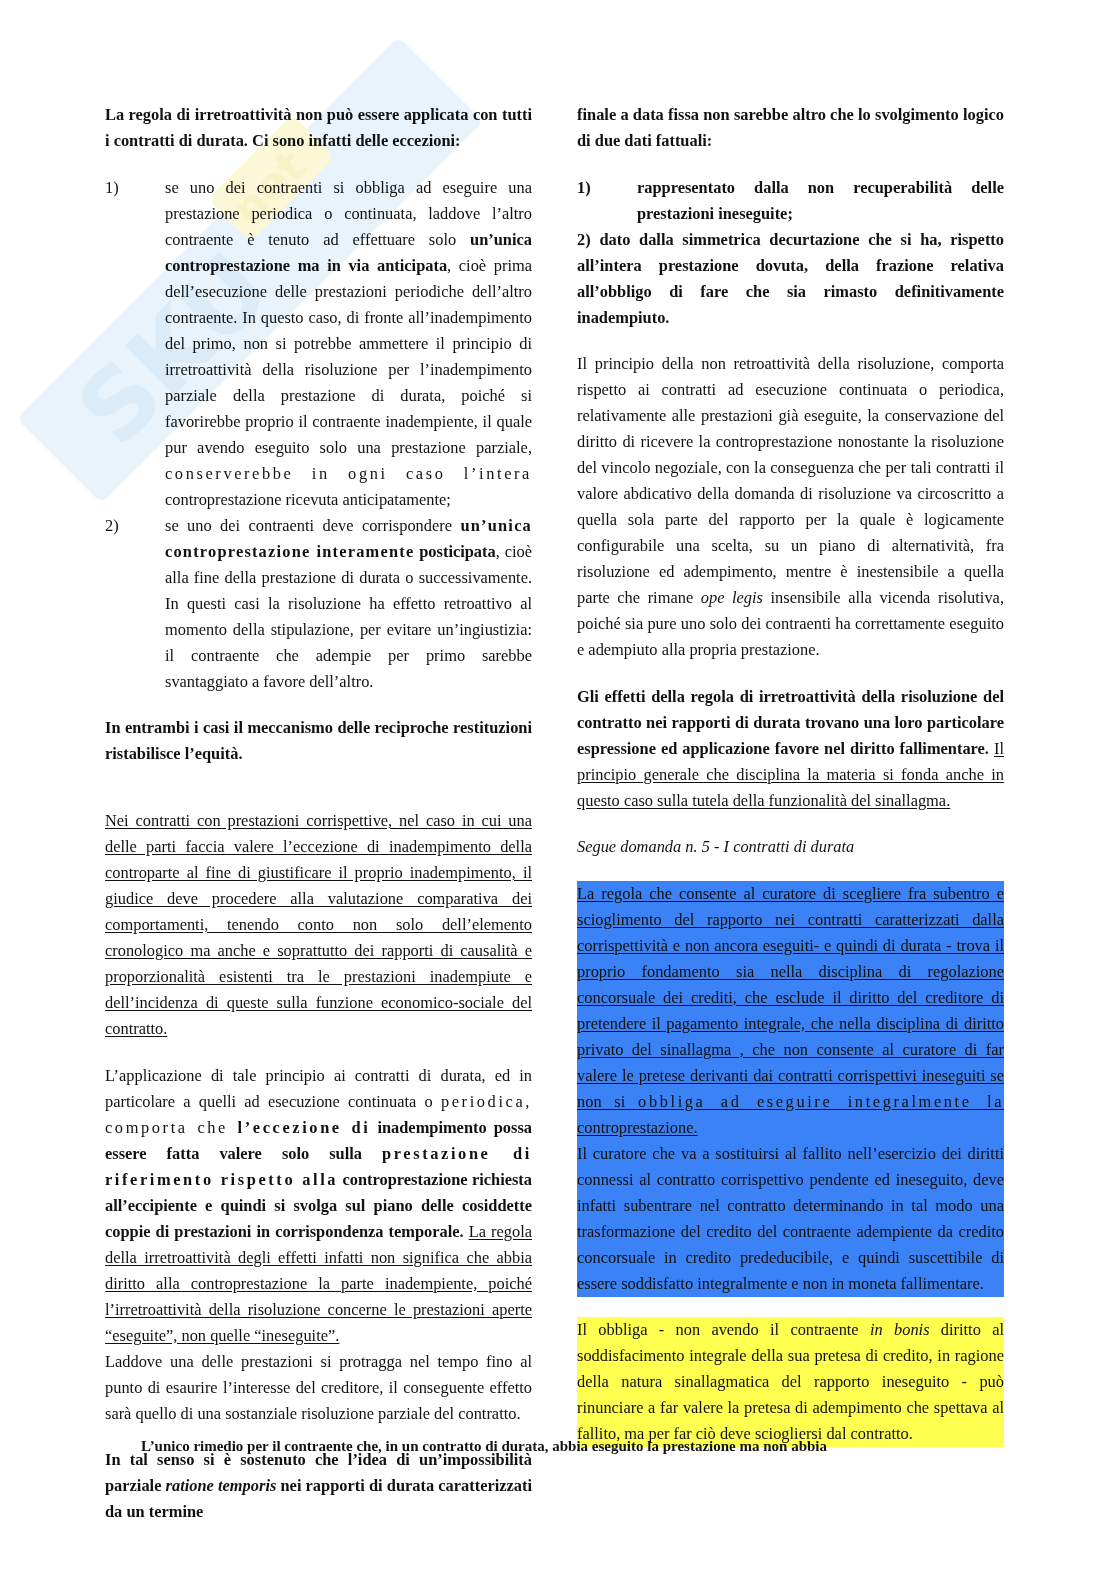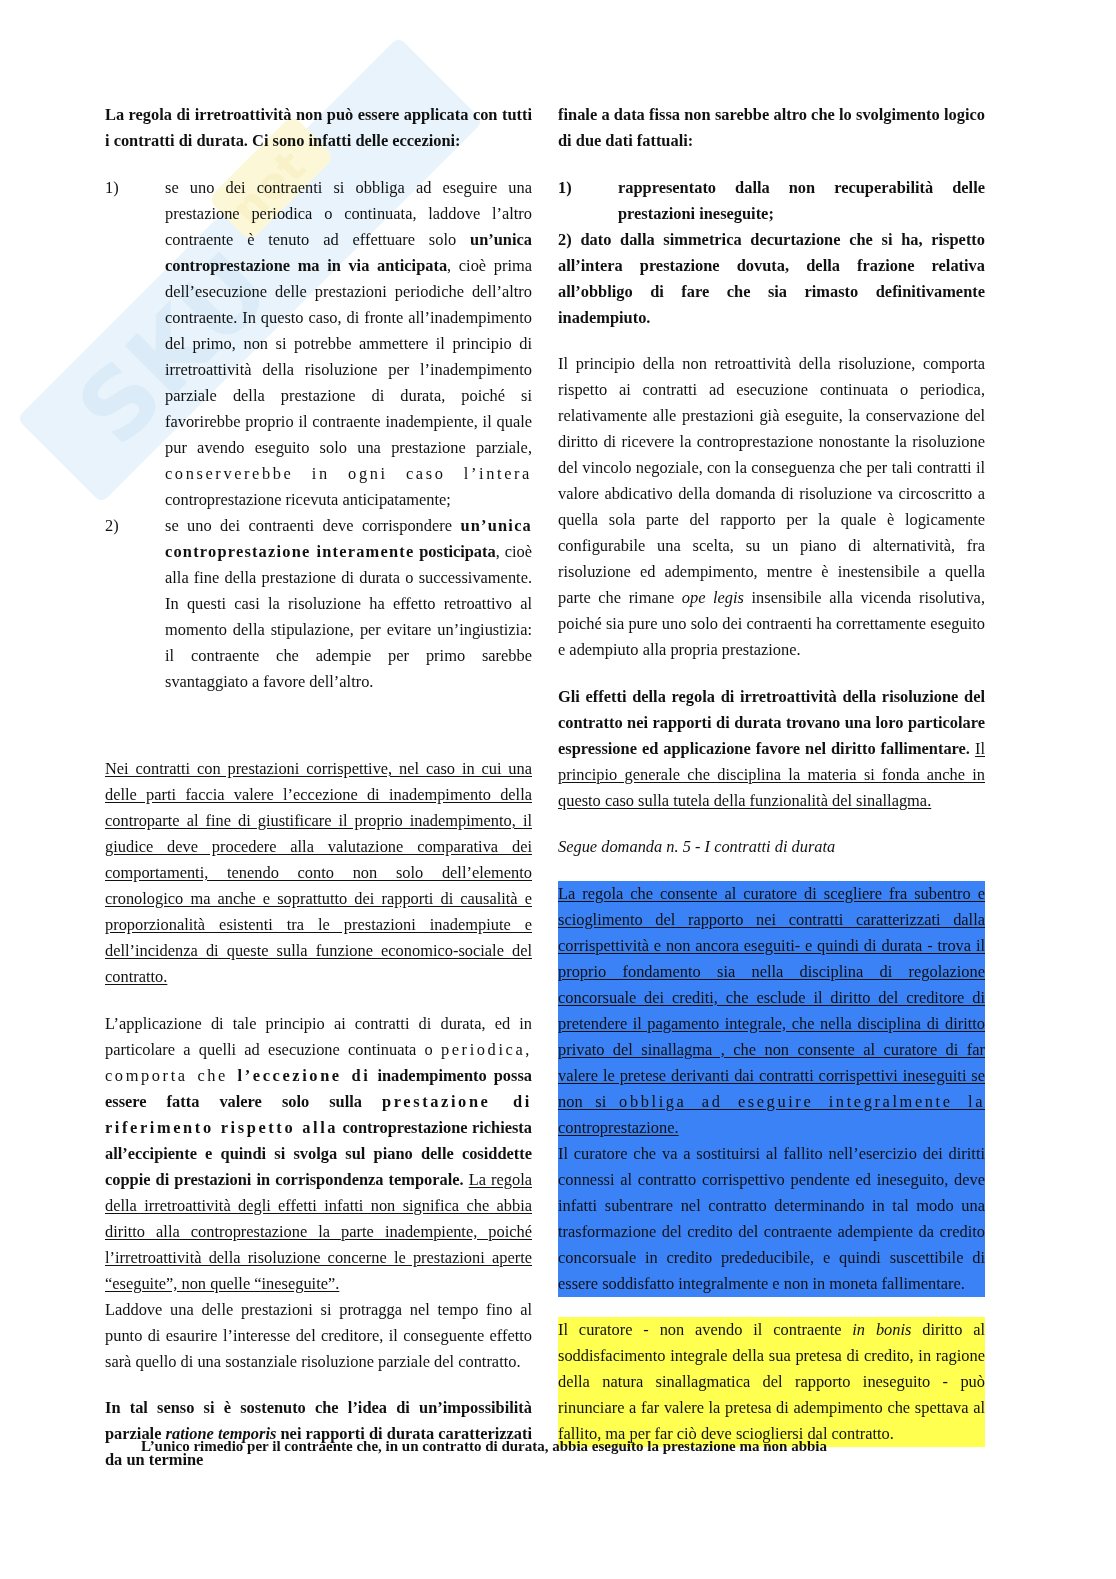--- a/index.html
+++ b/index.html
@@ -15,21 +15,21 @@
   .watermark {
     position: absolute; left: 20px; top: 40px; width: 460px; height: 460px;
     pointer-events: none; z-index: 0;
   }
 
   .col {
     position: absolute; top: 102px; width: 427px;
     font-size: 16.4px; line-height: 26px; text-align: justify; z-index: 1;
   }
   .col-left { left: 105px; }
-  .col-right { left: 558px; }
+  .col-right { left: 577px; }
 
   p { margin: 0; }
   .gap { height: 20.5px; }
   b, .bold { font-weight: bold; }
   i { font-style: italic; }
   u, .ul { text-decoration: underline; text-underline-offset: 2px; }
   .sp { letter-spacing: 2.6px; }
   .sp2 { letter-spacing: 1.2px; }
 
   .list-item { display: flex; }
@@ -65,20 +65,21 @@
     <div class="list-item">
       <span class="num">1)</span>
       <span class="txt"><span>se uno dei contraenti si obbliga ad eseguire una prestazione periodica o continuata, laddove l’altro contraente è tenuto ad effettuare solo </span><b>un’unica controprestazione ma in via anticipata</b><span>, cioè prima dell’esecuzione delle prestazioni periodiche dell’altro contraente. In questo caso, di fronte all’inadempimento del primo, non si potrebbe ammettere il principio di irretroattività della risoluzione per l’inadempimento parziale della prestazione di durata, poiché si favorirebbe proprio il contraente inadempiente, il quale pur avendo eseguito solo una prestazione parziale, </span><span class="sp">conserverebbe in ogni caso l’intera</span><span> controprestazione ricevuta anticipatamente;</span></span>
     </div>
     <div class="list-item">
       <span class="num">2)</span>
       <span class="txt"><span>se uno dei contraenti deve corrispondere </span><b class="sp2">un’unica controprestazione interamente</b><b> posticipata</b><span>, cioè alla fine della prestazione di durata o successivamente. In questi casi la risoluzione ha effetto retroattivo al momento della stipulazione, per evitare un’ingiustizia: il contraente che adempie per primo sarebbe svantaggiato a favore dell’altro.</span></span>
     </div>
     <div class="gap"></div>
 
+    <p class="bold">In entrambi i casi il meccanismo delle reciproche restituzioni ristabilisce l’equità.</p>
     <div class="gap"></div>
     <div class="gap"></div>
 
     <p class="ul">Nei contratti con prestazioni corrispettive, nel caso in cui una delle parti faccia valere l’eccezione di inadempimento della controparte al fine di giustificare il proprio inadempimento, il giudice deve procedere alla valutazione comparativa dei comportamenti, tenendo conto non solo dell’elemento cronologico ma anche e soprattutto dei rapporti di causalità e proporzionalità esistenti tra le prestazioni inadempiute e dell’incidenza di queste sulla funzione economico-sociale del contratto.</p>
     <div class="gap"></div>
 
     <p><span>L’applicazione di tale principio ai contratti di durata, ed in particolare a quelli ad esecuzione continuata o </span><span class="sp">periodica, comporta che </span><b class="sp">l’eccezione di</b><b> inadempimento possa essere fatta valere solo sulla </b><b class="sp">prestazione di riferimento rispetto alla</b><b> controprestazione richiesta all’eccipiente e quindi si svolga sul piano delle cosiddette coppie di prestazioni in corrispondenza temporale.</b> <u>La regola della irretroattività degli effetti infatti non significa che abbia diritto alla controprestazione la parte inadempiente, poiché l’irretroattività della risoluzione concerne le prestazioni aperte “eseguite”, non quelle “ineseguite”.</u></p>
     <p>Laddove una delle prestazioni si protragga nel tempo fino al punto di esaurire l’interesse del creditore, il conseguente effetto sarà quello di una sostanziale risoluzione parziale del contratto.</p>
     <div class="gap"></div>
 
@@ -105,18 +106,18 @@
     <p><i>Segue domanda n. 5 - I contratti di durata</i></p>
     <div class="gap"></div>
 
     <div class="hl-green">
       <p><u>La regola che consente al curatore di scegliere fra subentro e scioglimento del rapporto nei contratti caratterizzati dalla corrispettività e non ancora eseguiti- e quindi di durata - trova il proprio fondamento sia nella disciplina di regolazione concorsuale dei crediti, che esclude il diritto del creditore di pretendere il pagamento integrale, che nella disciplina di diritto privato del sinallagma , che non consente al curatore di far valere le pretese derivanti dai contratti corrispettivi ineseguiti se non si </u><u class="sp">obbliga ad eseguire integralmente la</u><u> controprestazione.</u></p>
       <p>Il curatore che va a sostituirsi al fallito nell’esercizio dei diritti connessi al contratto corrispettivo pendente ed ineseguito, deve infatti subentrare nel contratto determinando in tal modo una trasformazione del credito del contraente adempiente da credito concorsuale in credito prededucibile, e quindi suscettibile di essere soddisfatto integralmente e non in moneta fallimentare.</p>
     </div>
     <div class="gap"></div>
 
     <div class="hl-yellow">
-      <p><span>Il curatore - non avendo il contraente </span><i>in bonis</i><span> diritto al soddisfacimento integrale della sua pretesa di credito, in ragione della natura sinallagmatica del rapporto ineseguito - può rinunciare a far valere la pretesa di adempimento che spettava al fallito, ma per far ciò deve sciogliersi dal contratto.</span></p>
+      <p><span>Il obbliga - non avendo il contraente </span><i>in bonis</i><span> diritto al soddisfacimento integrale della sua pretesa di credito, in ragione della natura sinallagmatica del rapporto ineseguito - può rinunciare a far valere la pretesa di adempimento che spettava al fallito, ma per far ciò deve sciogliersi dal contratto.</span></p>
     </div>
   </div>
 
   <div class="footer-line">L’unico rimedio per il contraente che, in un contratto di durata, abbia eseguito la prestazione ma non abbia</div>
 </div>
 
 </body></html>

